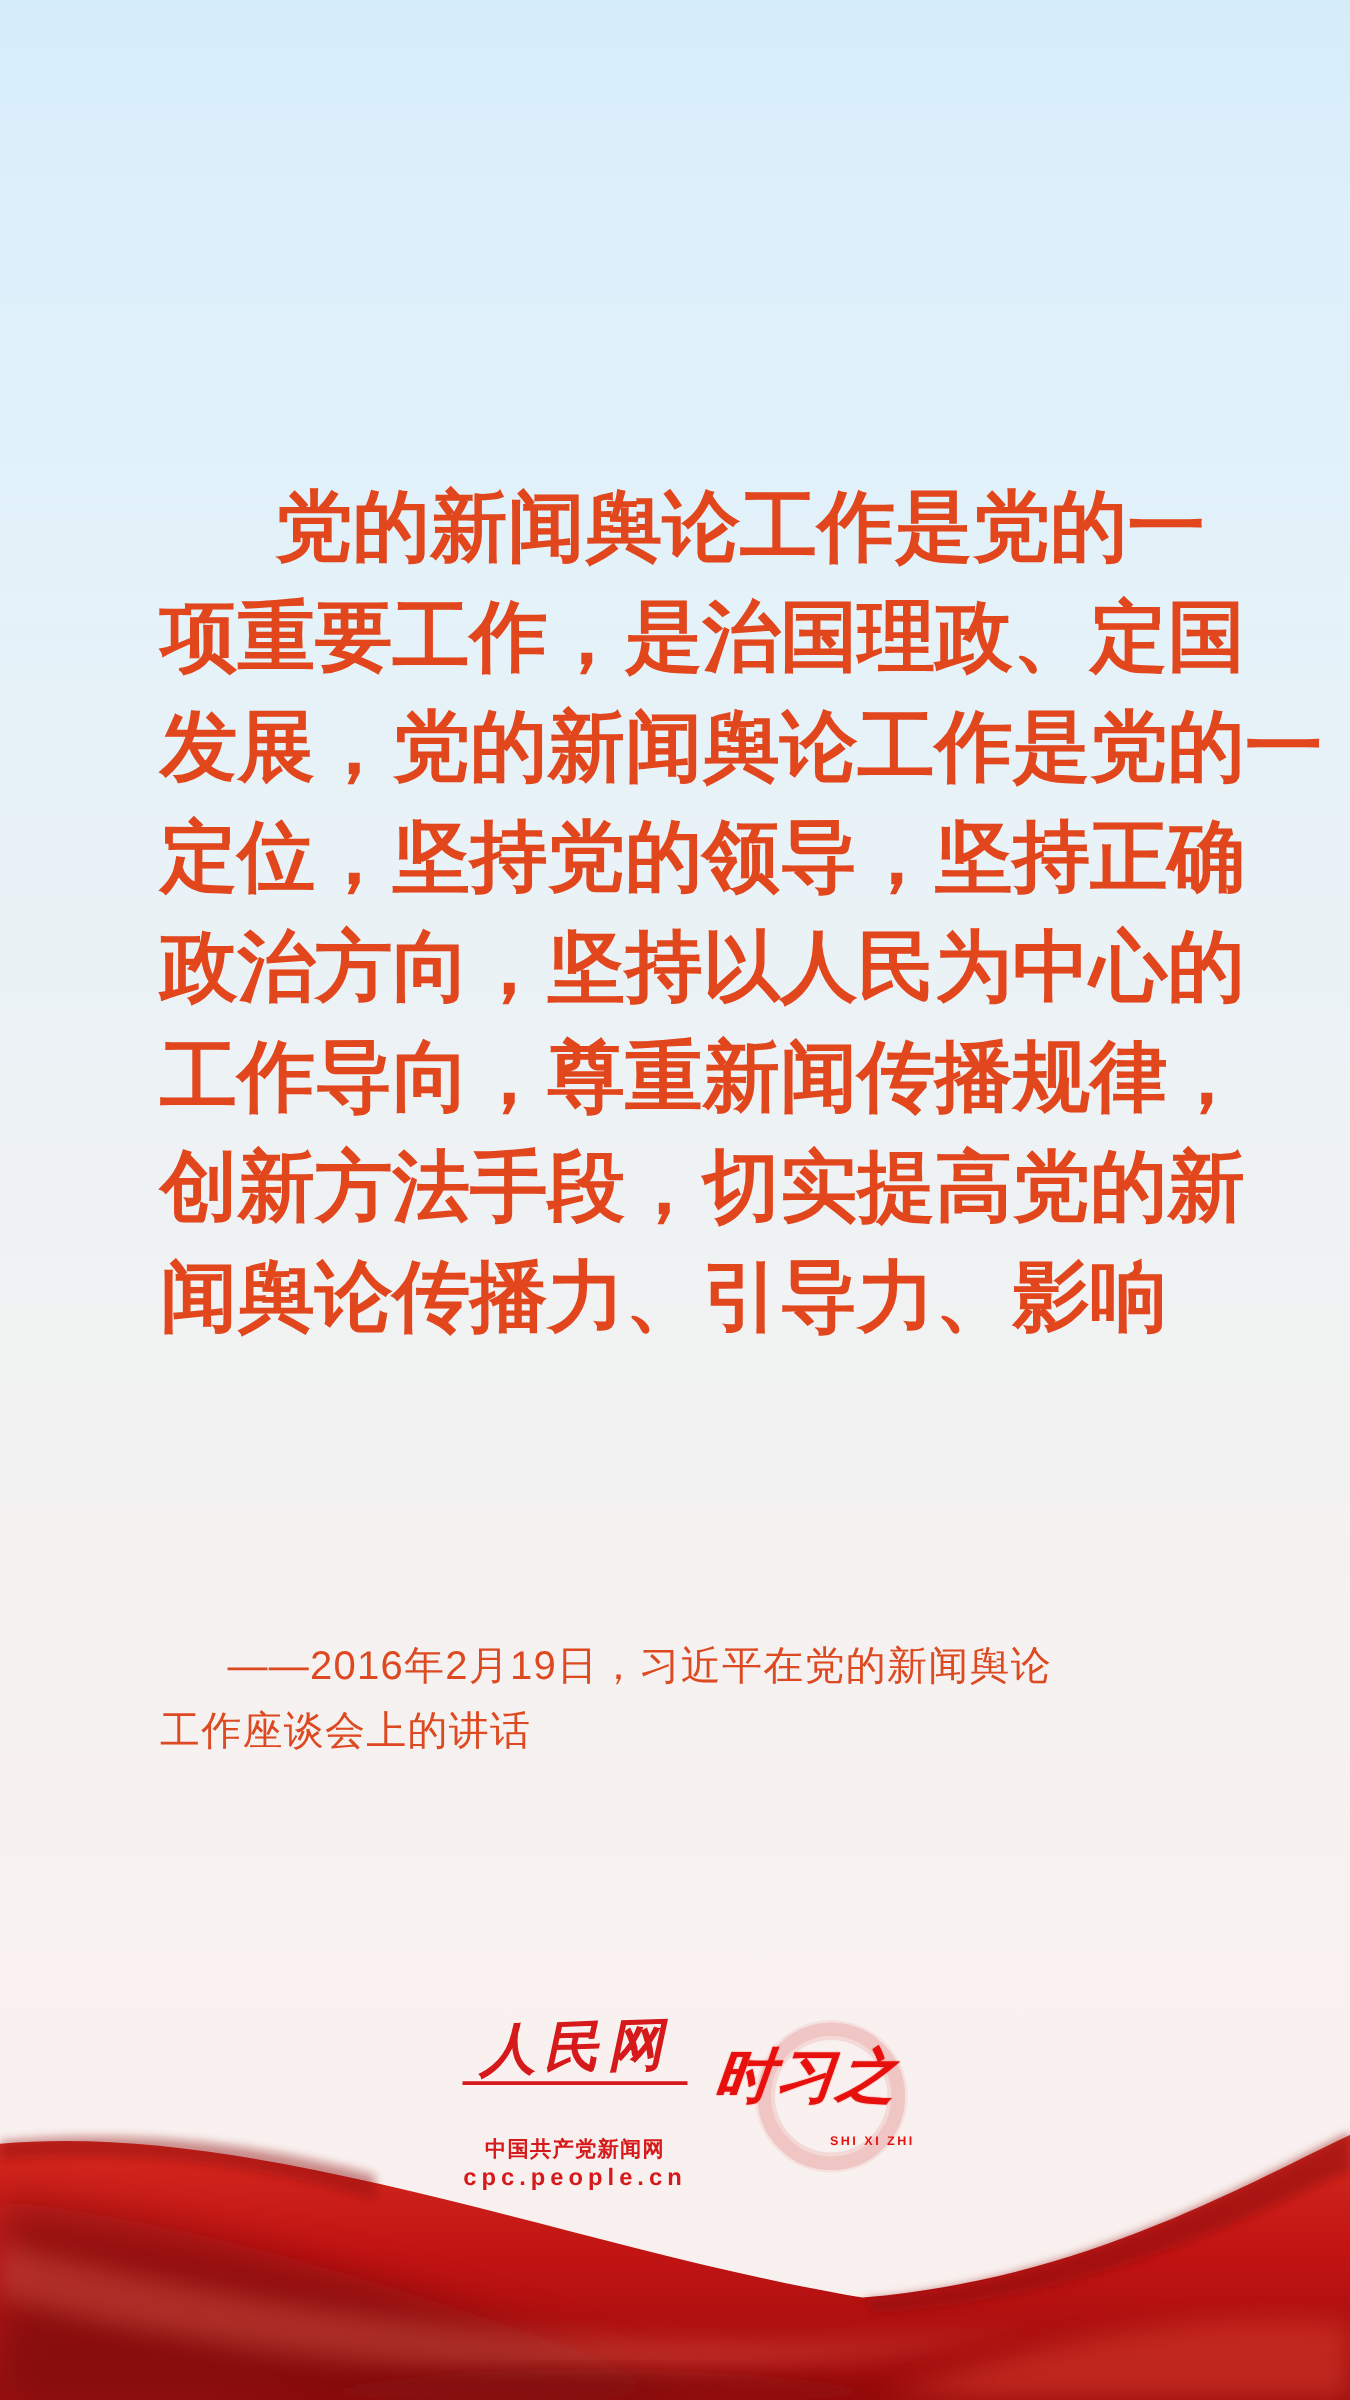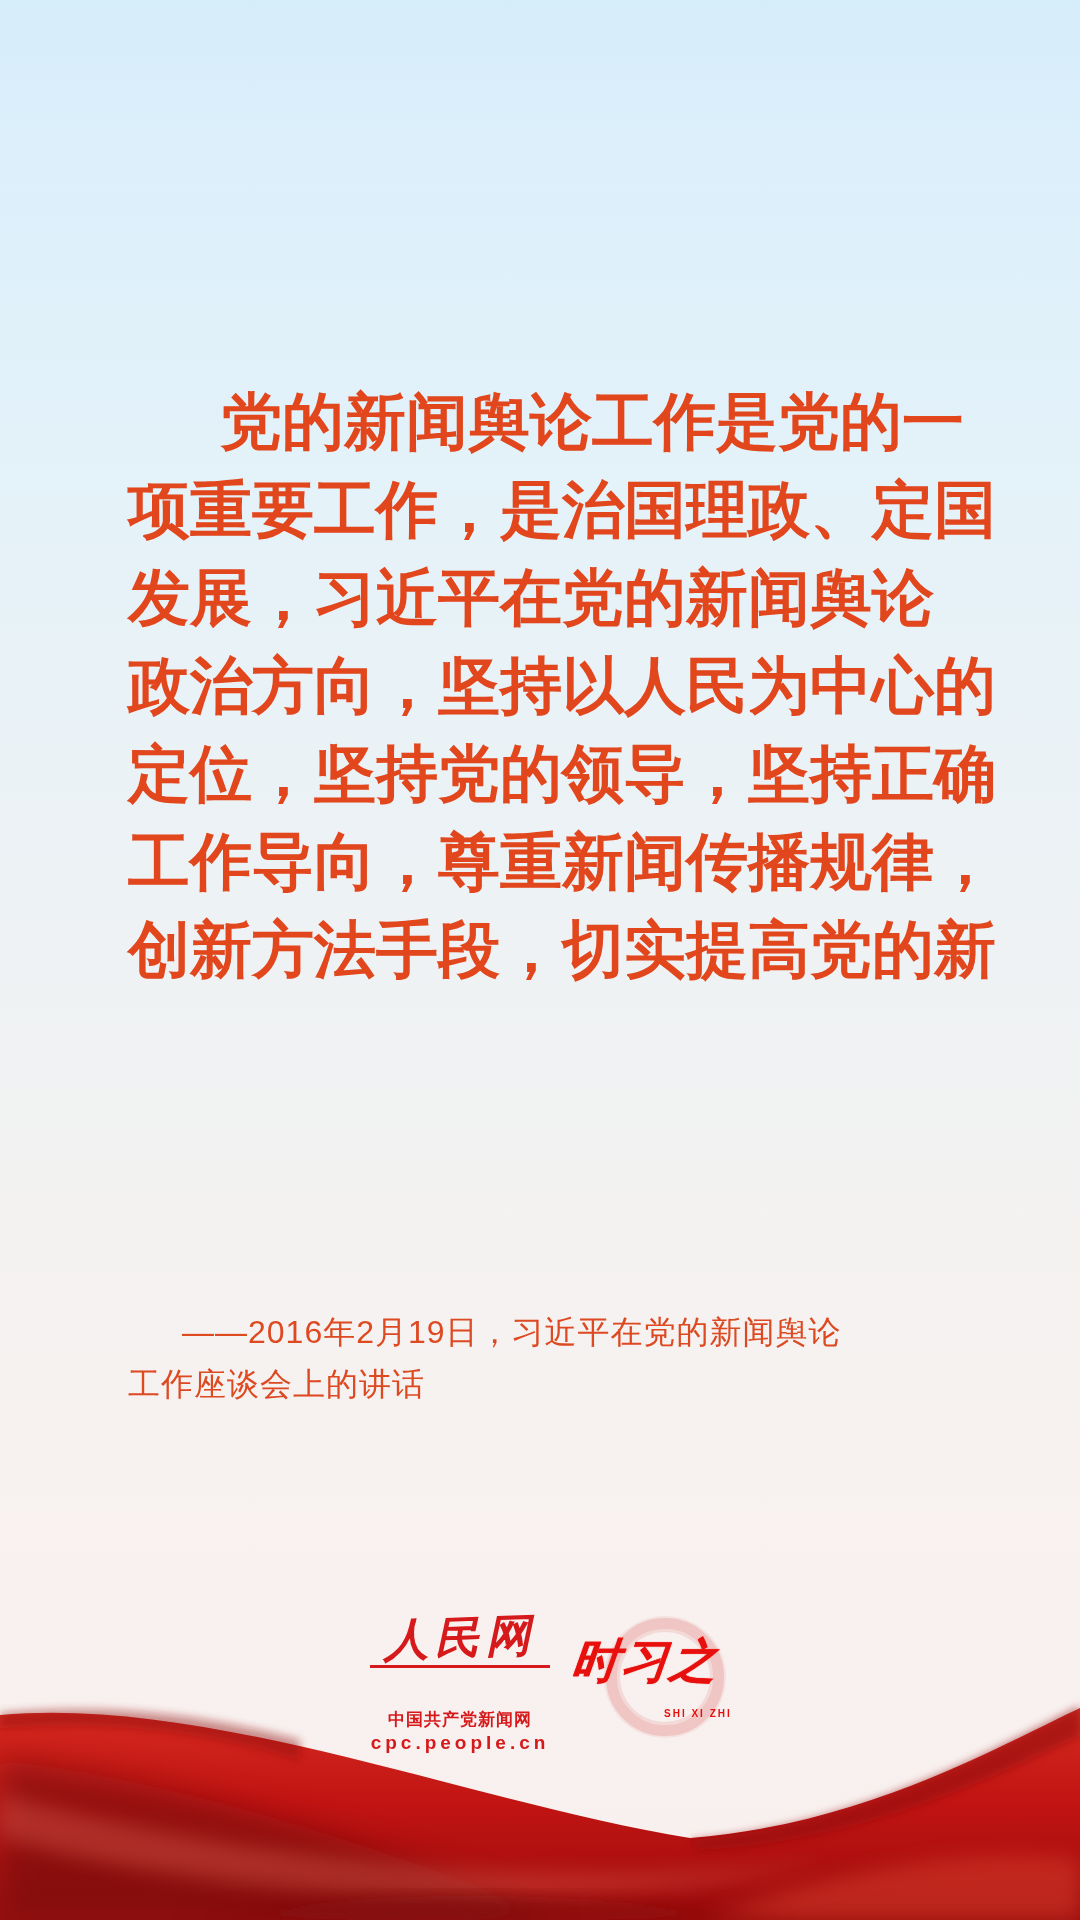--- a/index.html
+++ b/index.html
@@ -70,25 +70,26 @@
   .wave{position:absolute;left:0;bottom:0;width:1080px;height:320px;display:block;}
 </style>
 </head>
 <body>
 
 <div class="poster">
 
   <div class="quote">
     <p class="line indent">党的新闻舆论工作是党的一</p>
     <p class="line">项重要工作，是治国理政、定国</p>
-    <p class="line">发展，习近平在党的新闻舆论</p>
+    <p class="line">发展，党的新闻舆论工作是党的一</p>
+    <p class="line">定位，坚持党的领导，坚持正确</p>
     <p class="line">政治方向，坚持以人民为中心的</p>
-    <p class="line">定位，坚持党的领导，坚持正确</p>
     <p class="line">工作导向，尊重新闻传播规律，</p>
     <p class="line">创新方法手段，切实提高党的新</p>
+    <p class="line">闻舆论传播力、引导力、影响</p>
   </div>
 
   <div class="attribution">
     <p class="attr-line attr-indent">——2016年2月19日，习近平在党的新闻舆论</p>
     <p class="attr-line">工作座谈会上的讲话</p>
   </div>
 
   <div class="logo-people">
     <div class="pd-cal">人民网</div>
     <div class="pd-line"></div>

